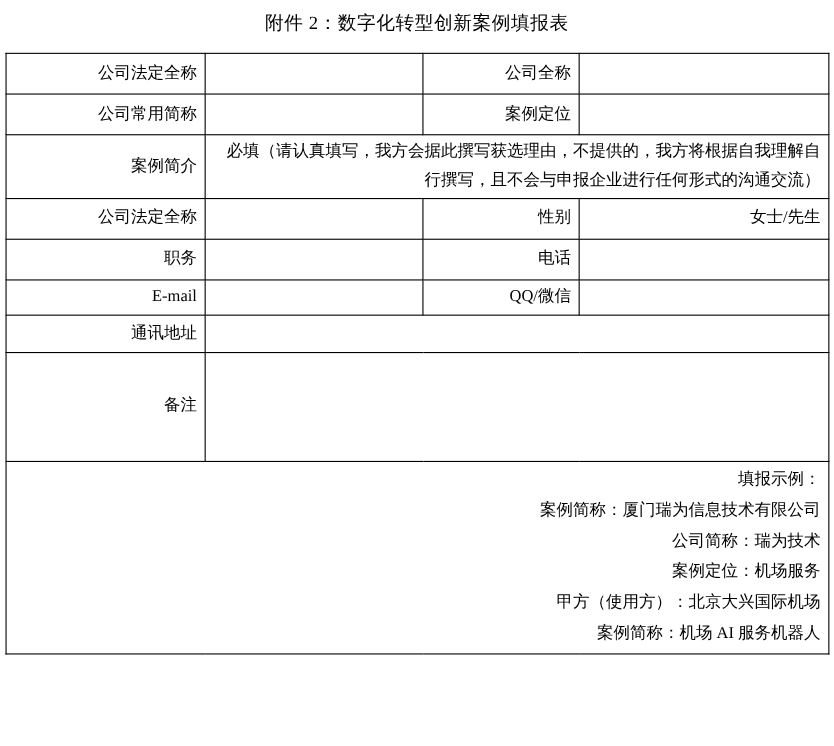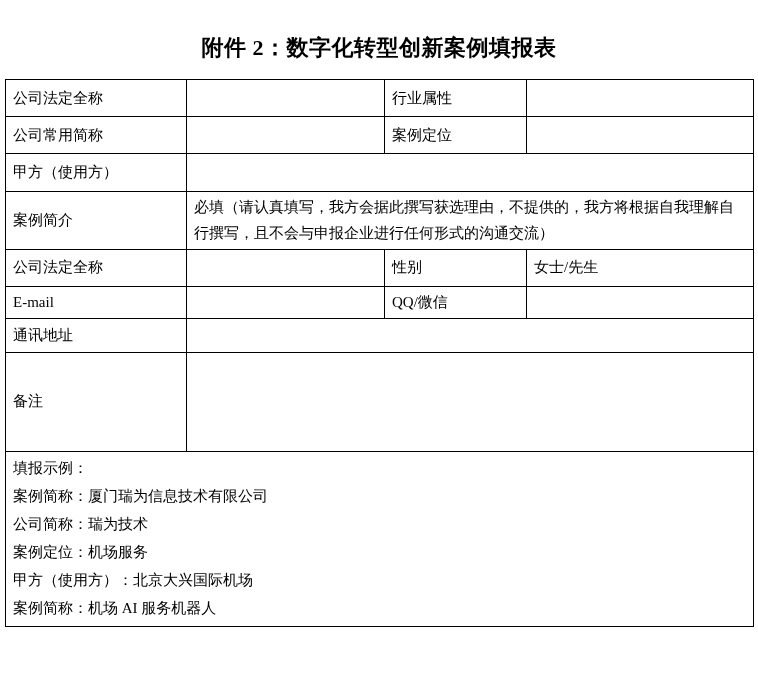--- a/index.html
+++ b/index.html
@@ -7,40 +7,40 @@
     padding: 0;
     width: 758px;
     height: 678px;
     background: #ffffff;
     color: #000000;
     font-family: "Liberation Serif", "DejaVu Serif", serif;
     overflow: hidden;
   }
   .page-title {
     text-align: center;
-    font-weight: bold;
-    font-size: 22px;
+    font-weight: normal;
+    font-size: 17px;
     padding-top: 9px;
     letter-spacing: 0.5px;
-    margin-top: 24px;
   }
   table.form-table {
     border-collapse: collapse;
     table-layout: fixed;
     width: 748px;
     margin: 16px 5px 0 5px;
   }
   table.form-table td {
     border: 1px solid #000000;
     font-size: 15px;
     padding: 2px 7px;
     vertical-align: middle;
     line-height: 1.75;
     word-break: break-all;
     overflow: hidden;
+    text-align: right;
   }
   td.lbl { white-space: nowrap; }
   td.note { line-height: 27px; padding-right: 10px; margin-left: 16px; }
   td.example-cell {
     vertical-align: top;
     padding: 4px 7px;
     line-height: 28px;
   }
   .example-line { height: 28px; }
 </style>
@@ -56,49 +56,51 @@
       <col style="width:181px">
       <col style="width:198px">
       <col style="width:142px">
       <col style="width:227px">
     </colgroup>
 
     <tbody>
         <tr style="height:37px">
       <td class="lbl">公司法定全称</td>
       <td></td>
-      <td class="lbl">行业属性</td>
+      <td class="lbl">公司全称</td>
       <td></td>
     </tr>
 
     <tr style="height:37px">
       <td class="lbl">公司常用简称</td>
       <td></td>
       <td class="lbl">案例定位</td>
       <td></td>
     </tr>
 
-    <tr style="height:38px">
-      <td class="lbl">甲方（使用方）</td>
-      <td colspan="3"></td>
-    </tr>
 
 
     <tr style="height:54px">
       <td class="lbl">案例简介</td>
       <td colspan="3" class="note">必填（请认真填写，我方会据此撰写获选理由，不提供的，我方将根据自我理解自行撰写，且不会与申报企业进行任何形式的沟通交流）</td>
     </tr>
 
     <tr style="height:37px">
       <td class="lbl">公司法定全称</td>
       <td></td>
       <td class="lbl">性别</td>
       <td>女士/先生</td>
     </tr>
 
+    <tr style="height:37px">
+      <td class="lbl">职务</td>
+      <td></td>
+      <td class="lbl">电话</td>
+      <td></td>
+    </tr>
 
     <tr style="height:32px">
       <td class="lbl">E-mail</td>
       <td></td>
       <td class="lbl">QQ/微信</td>
       <td></td>
     </tr>
 
     <tr style="height:34px">
       <td class="lbl">通讯地址</td>

